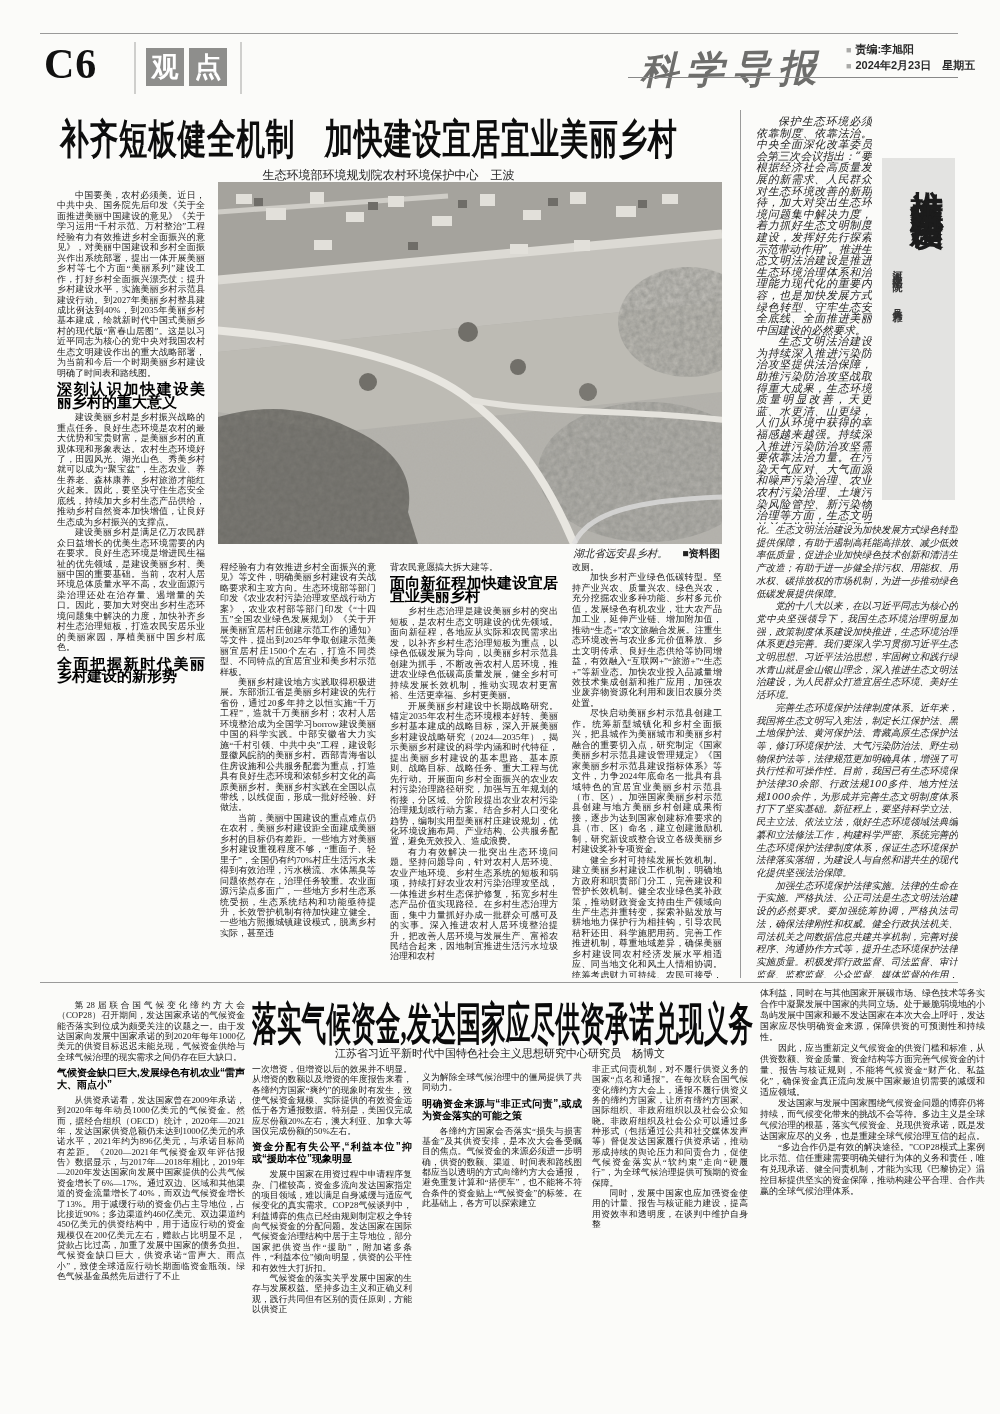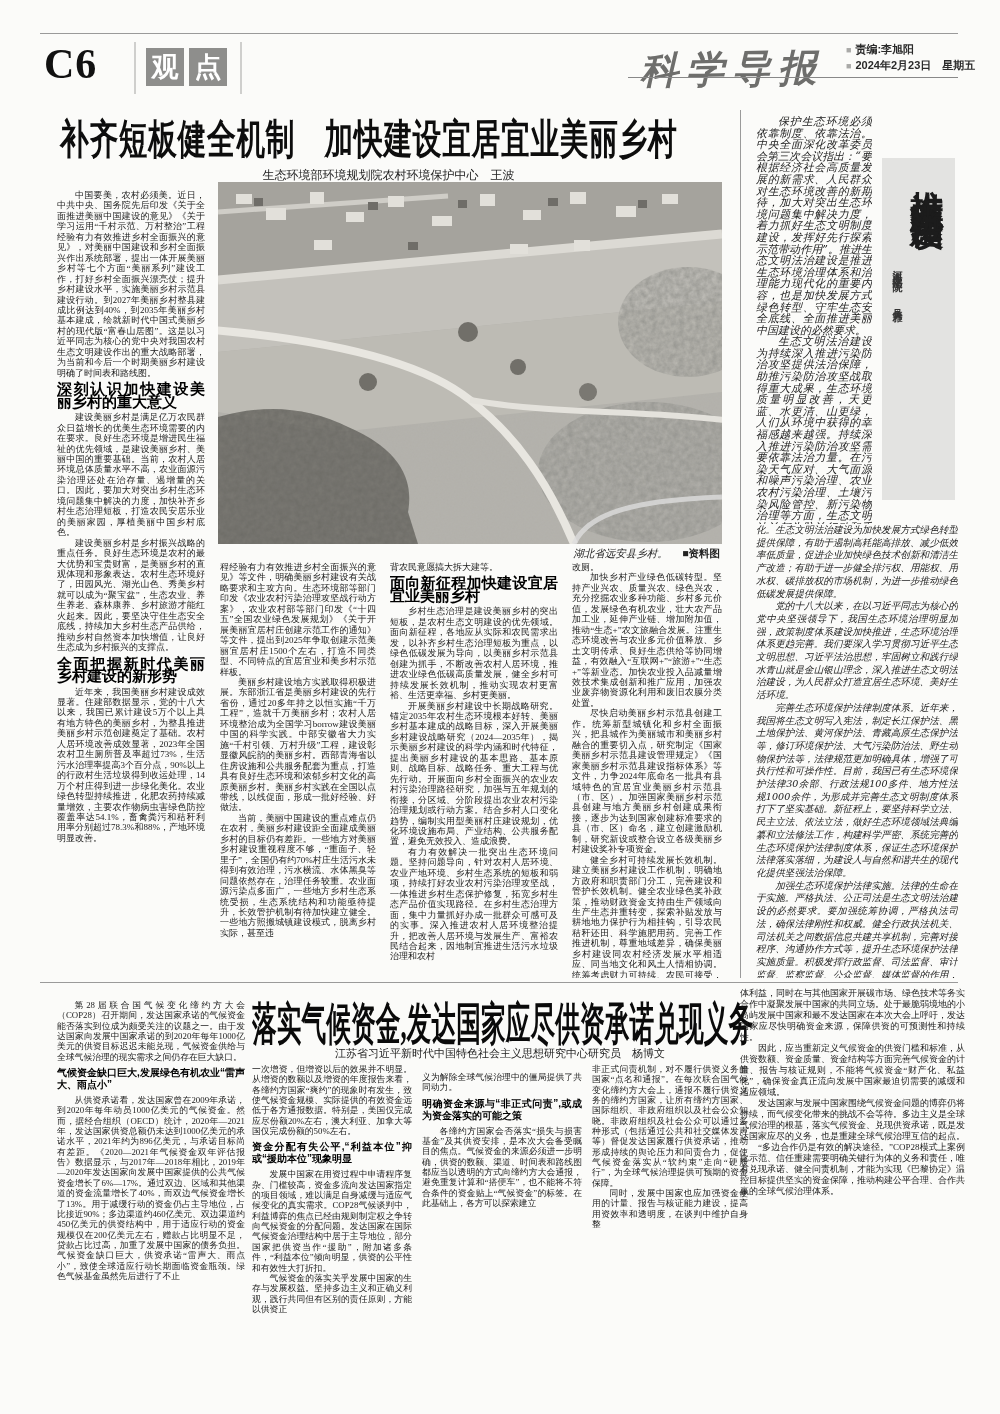--- a/index.html
+++ b/index.html
@@ -134,28 +134,27 @@
       <path d="M356,362 C370,330 420,318 504,315" stroke="#ddd" stroke-width="5" fill="none" opacity="0.8"></path>
     </svg>
   </div>
   <div class="abs caption" style="left:420px;top:547px;width:300px;">
     <span>湖北省远安县乡村。</span>　<b><span class="sq"></span><span>■资料图</span></b>
   </div>
 
   <div class="abs col body-m" style="left:57px;top:190px;width:148px;height:788px;">
       <p>中国要美，农村必须美。近日，中共中央、国务院先后印发《关于全面推进美丽中国建设的意见》《关于学习运用“千村示范、万村整治”工程经验有力有效推进乡村全面振兴的意见》，对美丽中国建设和乡村全面振兴作出系统部署，提出一体开展美丽乡村等七个方面“美丽系列”建设工作，打好乡村全面振兴漂亮仗；提升乡村建设水平，实施美丽乡村示范县建设行动。到2027年美丽乡村整县建成比例达到40%，到2035年美丽乡村基本建成，绘就新时代中国式美丽乡村的现代版“富春山居图”。这是以习近平同志为核心的党中央对我国农村生态文明建设作出的重大战略部署，为当前和今后一个时期美丽乡村建设明确了时间表和路线图。</p>
       <h3>深刻认识加快建设美丽乡村的重大意义</h3>
+      <p>建设美丽乡村是乡村振兴战略的重点任务。良好生态环境是农村的最大优势和宝贵财富，是美丽乡村的直观体现和形象表达。农村生态环境好了，田园风光、湖光山色、秀美乡村就可以成为“聚宝盆”，生态农业、养生养老、森林康养、乡村旅游才能红火起来。因此，要坚决守住生态安全底线，持续加大乡村生态产品供给，推动乡村自然资本加快增值，让良好生态成为乡村振兴的支撑点。</p>
       <p>建设美丽乡村是满足亿万农民群众日益增长的优美生态环境需要的内在要求。良好生态环境是增进民生福祉的优先领域，是建设美丽乡村、美丽中国的重要基础。当前，农村人居环境总体质量水平不高，农业面源污染治理还处在治存量、遏增量的关口。因此，要加大对突出乡村生态环境问题集中解决的力度，加快补齐乡村生态治理短板，打造农民安居乐业的美丽家园，厚植美丽中国乡村底色。</p>
-      <p>建设美丽乡村是乡村振兴战略的重点任务。良好生态环境是农村的最大优势和宝贵财富，是美丽乡村的直观体现和形象表达。农村生态环境好了，田园风光、湖光山色、秀美乡村就可以成为“聚宝盆”，生态农业、养生养老、森林康养、乡村旅游才能红火起来。因此，要坚决守住生态安全底线，持续加大乡村生态产品供给，推动乡村自然资本加快增值，让良好生态成为乡村振兴的支撑点。</p>
       <h3>全面把握新时代美丽乡村建设的新形势</h3>
-      <p>近年来，我国美丽乡村建设成效显著。住建部数据显示，党的十八大以来，我国已累计建设5万个以上具有地方特色的美丽乡村，为整县推进美丽乡村示范创建奠定了基础。农村人居环境改善成效显著，2023年全国农村卫生厕所普及率超过73%，生活污水治理率提高3个百分点，90%以上的行政村生活垃圾得到收运处理，14万个村庄得到进一步绿化美化。农业绿色转型持续推进，化肥农药持续减量增效，主要农作物病虫害绿色防控覆盖率达54.1%，畜禽粪污和秸秆利用率分别超过78.3%和88%，产地环境明显改善。</p>
     </div>
   <div class="abs col body-m" style="left:220px;top:562px;width:156px;height:416px;">
       <p class="cont">程经验有力有效推进乡村全面振兴的意见》等文件，明确美丽乡村建设有关战略要求和主攻方向。生态环境部等部门印发《农业农村污染治理攻坚战行动方案》，农业农村部等部门印发《“十四五”全国农业绿色发展规划》《关于开展美丽宜居村庄创建示范工作的通知》等文件，提出到2025年争取创建示范美丽宜居村庄1500个左右，打造不同类型、不同特点的宜居宜业和美乡村示范样板。</p>
-      <p>美丽乡村建设地方实践取得积极进展。东部浙江省是美丽乡村建设的先行省份，通过20多年持之以恒实施“千万工程”，造就千万美丽乡村；农村人居环境整治成为全国学习borrow建设美丽中国的科学实践。中部安徽省大力实施“千村引领、万村升级”工程，建设彰显徽风皖韵的美丽乡村。西部青海省以住房设施和公共服务配套为重点，打造具有良好生态环境和浓郁乡村文化的高原美丽乡村。美丽乡村实践在全国以点带线，以线促面，形成一批好经验、好做法。</p>
+      <p>美丽乡村建设地方实践取得积极进展。东部浙江省是美丽乡村建设的先行省份，通过20多年持之以恒实施“千万工程”，造就千万美丽乡村；农村人居环境整治成为全国学习borrow建设美丽中国的科学实践。中部安徽省大力实施“千村引领、中共中央”工程，建设彰显徽风皖韵的美丽乡村。西部青海省以住房设施和公共服务配套为重点，打造具有良好生态环境和浓郁乡村文化的高原美丽乡村。美丽乡村实践在全国以点带线，以线促面，形成一批好经验、好做法。</p>
       <p>当前，美丽中国建设的重点难点仍在农村，美丽乡村建设距全面建成美丽乡村的目标仍有差距。一些地方对美丽乡村建设重视程度不够，“重面子、轻里子”，全国仍有约70%村庄生活污水未得到有效治理，污水横流、水体黑臭等问题依然存在，治理任务较重。农业面源污染点多面广，一些地方乡村生态系统受损，生态系统结构和功能亟待提升，长效管护机制有待加快建立健全。一些地方照搬城镇建设模式，脱离乡村实际，甚至违</p>
     </div>
   <div class="abs col body-m" style="left:390px;top:562px;width:168px;height:416px;">
       <p class="cont">背农民意愿搞大拆大建等。</p>
       <h3>面向新征程加快建设宜居宜业美丽乡村</h3>
       <p>乡村生态治理是建设美丽乡村的突出短板，是农村生态文明建设的优先领域。面向新征程，各地应从实际和农民需求出发，以补齐乡村生态治理短板为重点，以绿色低碳发展为导向，以美丽乡村示范县创建为抓手，不断改善农村人居环境，推进农业绿色低碳高质量发展，健全乡村可持续发展长效机制，推动实现农村更富裕、生活更幸福、乡村更美丽。</p>
       <p>开展美丽乡村建设中长期战略研究。锚定2035年农村生态环境根本好转、美丽乡村基本建成的战略目标，深入开展美丽乡村建设战略研究（2024—2035年），揭示美丽乡村建设的科学内涵和时代特征，提出美丽乡村建设的基本思路、基本原则、战略目标、战略任务、重大工程与优先行动。开展面向乡村全面振兴的农业农村污染治理路径研究，加强与五年规划的衔接，分区域、分阶段提出农业农村污染治理规划或行动方案。结合乡村人口变化趋势，编制实用型美丽村庄建设规划，优化环境设施布局、产业结构、公共服务配置，避免无效投入、造成浪费。</p>
       <p>有力有效解决一批突出生态环境问题。坚持问题导向，针对农村人居环境、农业产地环境、乡村生态系统的短板和弱项，持续打好农业农村污染治理攻坚战，一体推进乡村生态保护修复，拓宽乡村生态产品价值实现路径。在乡村生态治理方面，集中力量抓好办成一批群众可感可及的实事。深入推进农村人居环境整治提升，把改善人居环境与发展生产、富裕农民结合起来，因地制宜推进生活污水垃圾治理和农村</p>
     </div>
   <div class="abs col body-m" style="left:572px;top:562px;width:150px;height:416px;">
@@ -204,20 +203,20 @@
     </div>
   <div class="abs col body-b" style="left:422px;top:1064px;width:160px;height:342px;margin-top:8px;">
       <p class="cont">义为解除全球气候治理中的僵局提供了共同动力。</p>
       <h4>明确资金来源与“非正式问责”,或成为资金落实的可能之策</h4>
       <p>各缔约方国家会否落实“损失与损害基金”及其供资安排，是本次大会备受瞩目的焦点。气候资金的来源必须进一步明确，供资的数额、渠道、时间表和路线图都应当以透明的方式向缔约方大会通报，避免重复计算和“搭便车”，也不能将不符合条件的资金贴上“气候资金”的标签。在此基础上，各方可以探索建立</p>
     </div>
   <div class="abs col body-b" style="left:592px;top:1064px;width:156px;height:342px;">
       <p class="cont">非正式问责机制，对不履行供资义务的国家“点名和通报”。在每次联合国气候变化缔约方大会上，通报不履行供资义务的缔约方国家，让所有缔约方国家、国际组织、非政府组织以及社会公众知晓。非政府组织及社会公众可以通过多种形式（包括通过公共和社交媒体发声等）督促发达国家履行供资承诺，推动形成持续的舆论压力和问责合力，促使气候资金落实从“软约束”走向“硬履行”，为全球气候治理提供可预期的资金保障。</p>
       <p>同时，发展中国家也应加强资金使用的计量、报告与核证能力建设，提高用资效率和透明度，在谈判中维护自身整</p>
     </div>
-  <div class="abs col body-e" style="left:740px;top:988px;width:225px;height:418px;">
+  <div class="abs col body-e" style="left:760px;top:988px;width:225px;height:418px;">
       <p class="cont">体利益，同时在与其他国家开展碳市场、绿色技术等务实合作中凝聚发展中国家的共同立场。处于最脆弱境地的小岛屿发展中国家和最不发达国家在本次大会上呼吁，发达国家应尽快明确资金来源，保障供资的可预测性和持续性。</p>
       <p>因此，应当重新定义气候资金的供资门槛和标准，从供资数额、资金质量、资金结构等方面完善气候资金的计量、报告与核证规则，不能将气候资金“财产化、私益化”，确保资金真正流向发展中国家最迫切需要的减缓和适应领域。</p>
       <p>发达国家与发展中国家围绕气候资金问题的博弈仍将持续，而气候变化带来的挑战不会等待。多边主义是全球气候治理的根基，落实气候资金、兑现供资承诺，既是发达国家应尽的义务，也是重建全球气候治理互信的起点。</p>
       <p>“多边合作仍是有效的解决途径。”COP28模式上案例比示范、信任重建需要明确关键行为体的义务和责任，唯有兑现承诺、健全问责机制，才能为实现《巴黎协定》温控目标提供坚实的资金保障，推动构建公平合理、合作共赢的全球气候治理体系。</p>
     </div>
 
 </div>
 
 </body></html>

